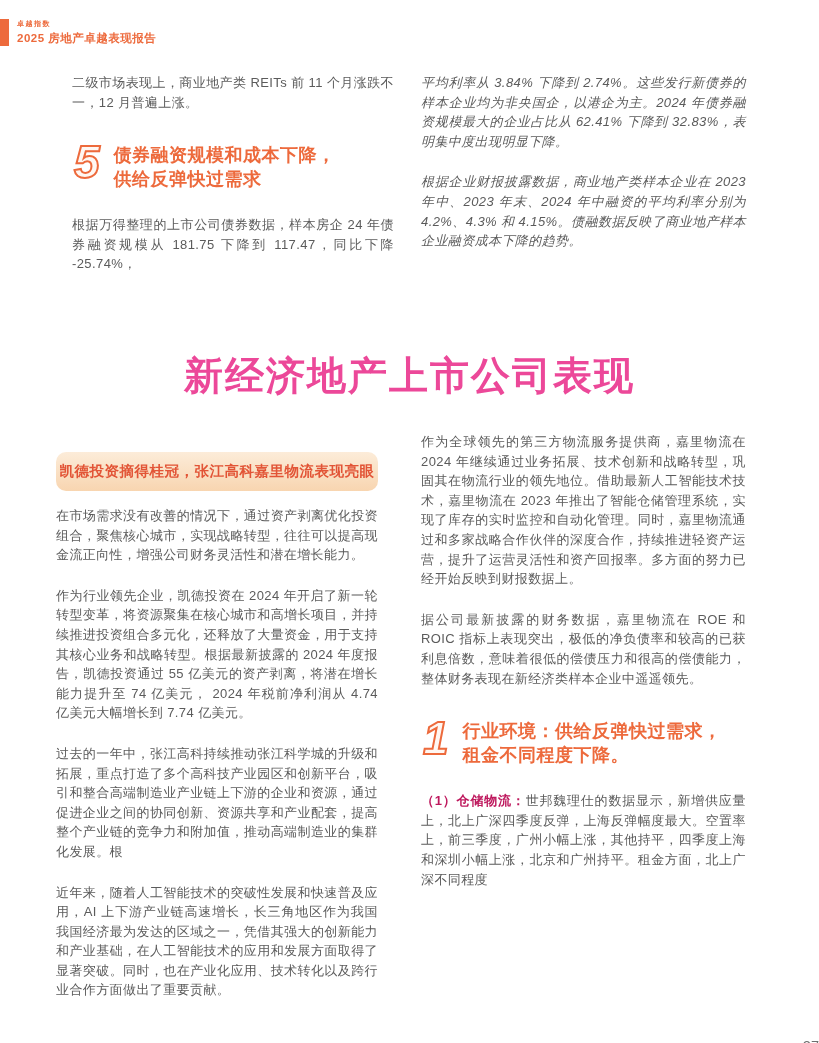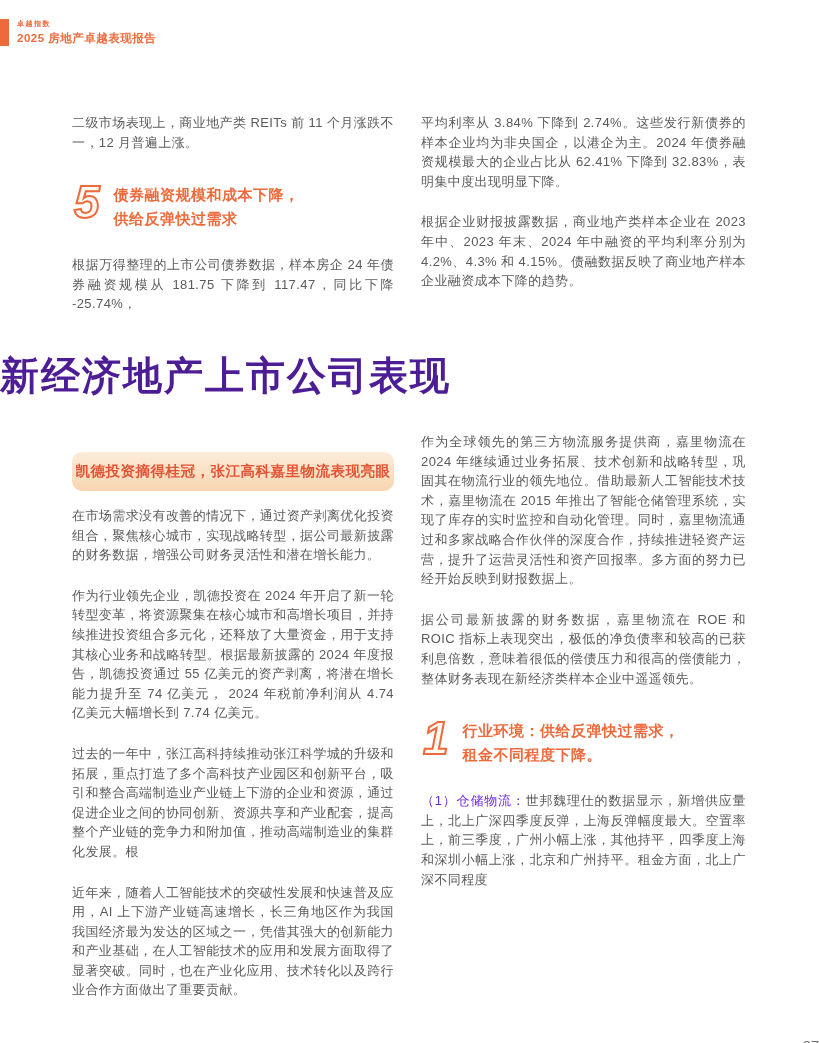--- a/index.html
+++ b/index.html
@@ -9,47 +9,47 @@
     color:#5b5b5b;overflow:hidden;
   }
   
   .brand{position:absolute;top:19px;left:0;display:flex;align-items:stretch;}
   .brand-bar{width:9px;background:#ED6A3C;margin-right:8px;}
   .brand-text{display:flex;flex-direction:column;justify-content:center;}
   .brand-line1{font-size:7px;font-weight:bold;color:#ED6A3C;letter-spacing:1.5px;margin-bottom:2px;}
   .brand-line2{font-size:11.5px;font-weight:bold;color:#ED6A3C;letter-spacing:0.5px;}
   
   .cols{position:absolute;display:flex;}
-  .top-cols{top:73px;left:72px;gap:27px;margin-top:40px;}
+  .top-cols{top:73px;left:72px;gap:27px;}
   .col-l{width:322px;}
-  .col-r{width:325px;}
+  .col-r{width:325px;font-style:italic;}
   p.body{font-size:13px;line-height:19.6px;letter-spacing:0.4px;text-align:justify;
          color:#5b5b5b;margin:0 0 21px 0;}
   
   .section-head{display:flex;align-items:flex-start;margin:27px 0 24px 0;}
   .big-num{
     font-size:46px;line-height:0.95;font-weight:bold;font-style:italic;
     color:#fff7f2;-webkit-text-stroke:2px #ED6A3C;margin:2px 14px 0 2px;
   }
-  .section-title{font-size:15px;font-weight:bold;color:#ED6A3C;line-height:24px;padding-top:4px;letter-spacing:0.5px;}
+  .section-title{font-size:18px;font-weight:bold;color:#ED6A3C;line-height:24px;padding-top:4px;letter-spacing:0.5px;}
   
   .main-title{
-    position:absolute;top:349px;left:0;width:100%;text-align:left;
-    font-size:39px;font-weight:bold;color:#4c1d95;letter-spacing:2px;
+    position:absolute;top:349px;left:0;width:100%;text-align:center;
+    font-size:39px;font-weight:bold;color:#ec4899;letter-spacing:2px;
   }
   
-  .bottom-left{position:absolute;top:452px;left:72px;width:322px;}
+  .bottom-left{position:absolute;top:452px;left:56px;width:322px;}
   .bottom-right{position:absolute;top:432px;left:421px;width:325px;}
   .highlight{
     height:39px;border-radius:10px;display:flex;align-items:center;justify-content:center;
     background:linear-gradient(180deg,#fcecd9 0%,#f8d5b0 100%);
     font-size:14.5px;font-weight:bold;color:#E25436;letter-spacing:0.5px;
     margin-bottom:15px;
   }
-  .lead-bold{font-weight:normal;color:#6d28d9;}
+  .lead-bold{font-weight:bold;color:#be185d;}
   .page-num{position:absolute;top:1038px;left:0;width:100%;text-align:right;
     font-size:14.5px;color:#6f6f6f;}
 </style>
 </head>
 <body>
 
 <div class="page">
 
   <div class="brand">
     <div class="brand-bar"></div>
@@ -74,28 +74,28 @@
     <div class="col-r">
       <p class="body">平均利率从 3.84% 下降到 2.74%。这些发行新债券的样本企业均为非央国企，以港企为主。2024 年债券融资规模最大的企业占比从 62.41% 下降到 32.83%，表明集中度出现明显下降。</p>
       <p class="body">根据企业财报披露数据，商业地产类样本企业在 2023 年中、2023 年末、2024 年中融资的平均利率分别为 4.2%、4.3% 和 4.15%。债融数据反映了商业地产样本企业融资成本下降的趋势。</p>
     </div>
   </div>
 
   <div class="main-title">新经济地产上市公司表现</div>
 
   <div class="bottom-left">
     <div class="highlight">凯德投资摘得桂冠，张江高科嘉里物流表现亮眼</div>
-    <p class="body">在市场需求没有改善的情况下，通过资产剥离优化投资组合，聚焦核心城市，实现战略转型，据公司最新披露的财务数据，增强公司财务灵活性和潜在增长能力。</p>
+    <p class="body">在市场需求没有改善的情况下，通过资产剥离优化投资组合，聚焦核心城市，实现战略转型，往往可以提高现金流正向性，增强公司财务灵活性和潜在增长能力。</p>
     <p class="body">作为行业领先企业，凯德投资在 2024 年开启了新一轮转型变革，将资源聚集在核心城市和高增长项目，并持续推进投资组合多元化，还释放了大量资金，用于支持其核心业务和战略转型。根据最新披露的 2024 年度报告，凯德投资通过 55 亿美元的资产剥离，将潜在增长能力提升至 74 亿美元， 2024 年税前净利润从 4.74 亿美元大幅增长到 7.74 亿美元。</p>
     <p class="body">过去的一年中，张江高科持续推动张江科学城的升级和拓展，重点打造了多个高科技产业园区和创新平台，吸引和整合高端制造业产业链上下游的企业和资源，通过促进企业之间的协同创新、资源共享和产业配套，提高整个产业链的竞争力和附加值，推动高端制造业的集群化发展。根</p>
     <p class="body">近年来，随着人工智能技术的突破性发展和快速普及应用，AI 上下游产业链高速增长，长三角地区作为我国我国经济最为发达的区域之一，凭借其强大的创新能力和产业基础，在人工智能技术的应用和发展方面取得了显著突破。同时，也在产业化应用、技术转化以及跨行业合作方面做出了重要贡献。</p>
   </div>
 
   <div class="bottom-right">
-    <p class="body">作为全球领先的第三方物流服务提供商，嘉里物流在 2024 年继续通过业务拓展、技术创新和战略转型，巩固其在物流行业的领先地位。借助最新人工智能技术技术，嘉里物流在 2015 年推出了智能仓储管理系统，实现了库存的实时监控和自动化管理。同时，嘉里物流通过和多家战略合作伙伴的深度合作，持续推进轻资产运营，提升了运营灵活性和资产回报率。多方面的努力已经开始反映到财报数据上。</p>
+    <p class="body">作为全球领先的第三方物流服务提供商，嘉里物流在 2024 年继续通过业务拓展、技术创新和战略转型，巩固其在物流行业的领先地位。借助最新人工智能技术技术，嘉里物流在 2023 年推出了智能仓储管理系统，实现了库存的实时监控和自动化管理。同时，嘉里物流通过和多家战略合作伙伴的深度合作，持续推进轻资产运营，提升了运营灵活性和资产回报率。多方面的努力已经开始反映到财报数据上。</p>
     <p class="body">据公司最新披露的财务数据，嘉里物流在 ROE 和 ROIC 指标上表现突出，极低的净负债率和较高的已获利息倍数，意味着很低的偿债压力和很高的偿债能力，整体财务表现在新经济类样本企业中遥遥领先。</p>
     <div class="section-head">
       <span class="big-num">1</span>
       <span class="section-title">
         <span>行业环境：供给反弹快过需求，</span><br>
         <span>租金不同程度下降。</span>
       </span>
     </div>
     <p class="body"><span class="lead-bold">（1）仓储物流：</span><span>世邦魏理仕的数据显示，新增供应量上，北上广深四季度反弹，上海反弹幅度最大。空置率上，前三季度，广州小幅上涨，其他持平，四季度上海和深圳小幅上涨，北京和广州持平。租金方面，北上广深不同程度</span></p>
   </div>

